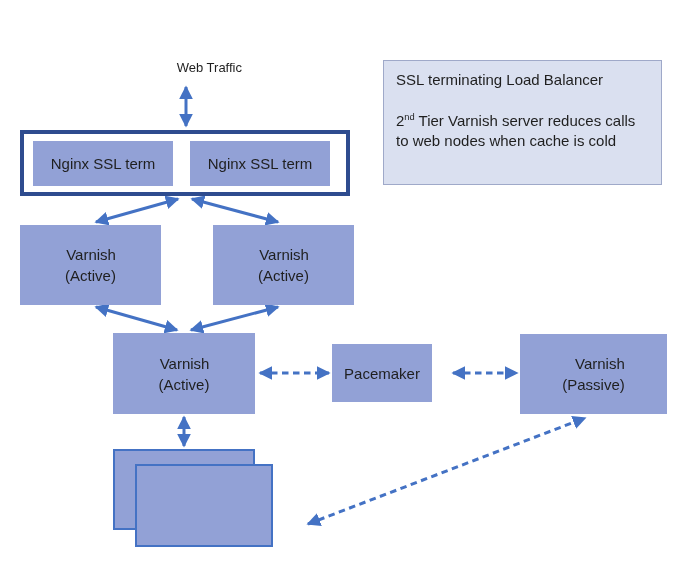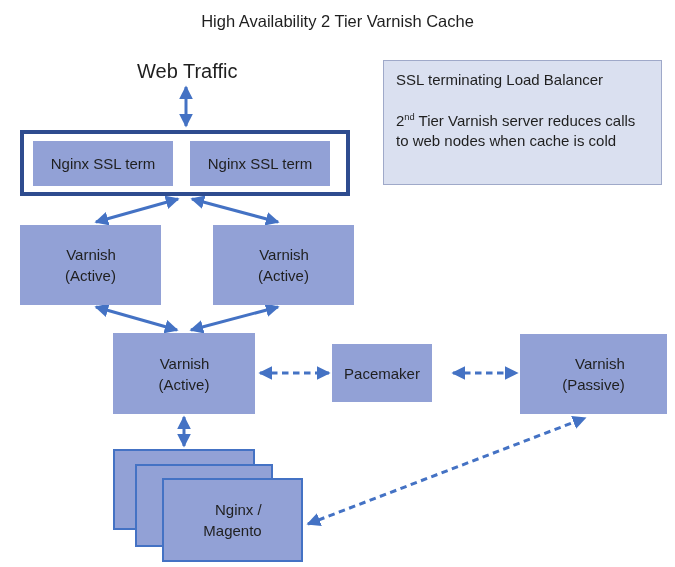--- a/index.html
+++ b/index.html
@@ -26,23 +26,23 @@
   .title {
     position: absolute;
     left: 0; right: 0;
     top: 12px;
     text-align: center;
     font-size: 16.5px;
     color: var(--text);
   }
   .web-traffic {
     position: absolute;
-    left: 137px; top: 60px; width: 112px;
-    text-align: left;
-    font-size: 20px;
+    left: 130px; top: 60px; width: 112px;
+    text-align: right;
+    font-size: 13px;
   }
   svg.wires {
     position: absolute;
     left: 0; top: 0;
     z-index: 1;
   }
   .node {
     position: absolute;
     z-index: 2;
     background: var(--node-fill);
@@ -84,21 +84,20 @@
     line-height: 1.38;
   }
   .note-line2 { margin-top: 20px; }
   .note-box sup { font-size: 0.62em; line-height: 0; }
 </style>
 </head>
 <body>
 
 <div class="canvas">
 
-  <div class="title">High Availability 2 Tier Varnish Cache</div>
 
   <div class="web-traffic">Web Traffic</div>
 
   <svg class="wires" width="675" height="567" viewBox="0 0 675 567">
     <defs>
       <marker id="ah" viewBox="0 0 6 6" markerWidth="4.6" markerHeight="4.6" refX="5.3" refY="3" orient="auto-start-reverse">
         <path d="M0,0 L6,3 L0,6 Z" fill="#4472C4"></path>
       </marker>
     </defs>
     <g stroke="#4472C4" stroke-width="3" fill="none">
@@ -125,21 +124,19 @@
 (Active)</div>
 
   <div class="node varnish-active-tier2">Varnish
 (Active)</div>
   <div class="node pacemaker">Pacemaker</div>
   <div class="node varnish-passive">Varnish
 (Passive)</div>
 
   <div class="node stack-box stack-back"></div>
   <div class="node stack-box stack-middle"></div>
-  <div class="node stack-box stack-front">Nginx /
-Magento</div>
 
   <div class="note-box">
     <div class="note-line1">SSL terminating Load Balancer</div>
     <div class="note-line2"><span>2</span><sup>nd</sup><span> Tier Varnish server reduces calls to web nodes when cache is cold</span></div>
   </div>
 
 </div>
 
 </body></html>

